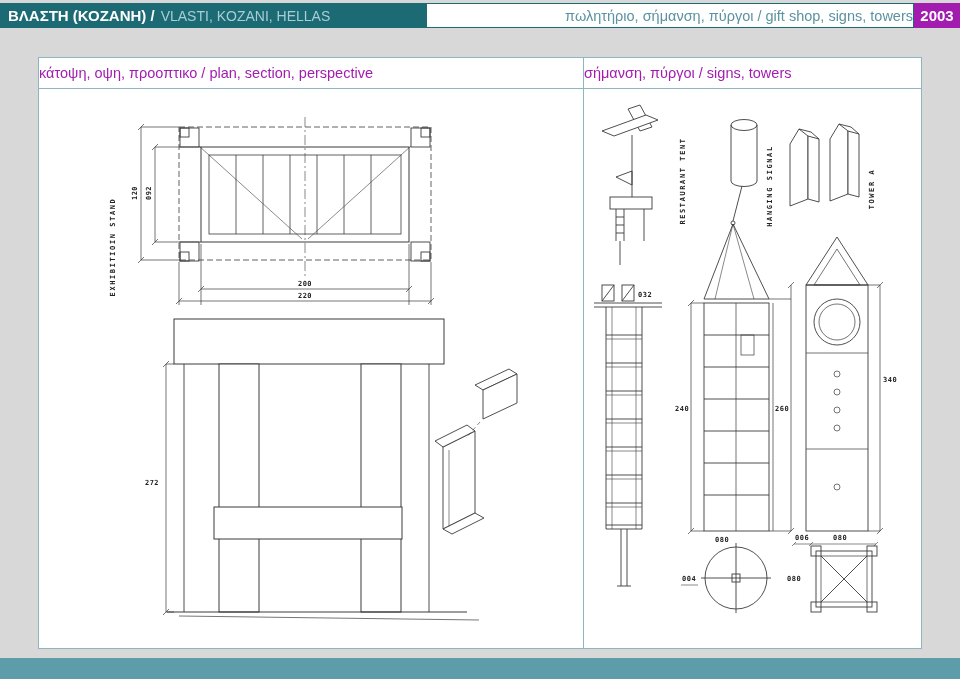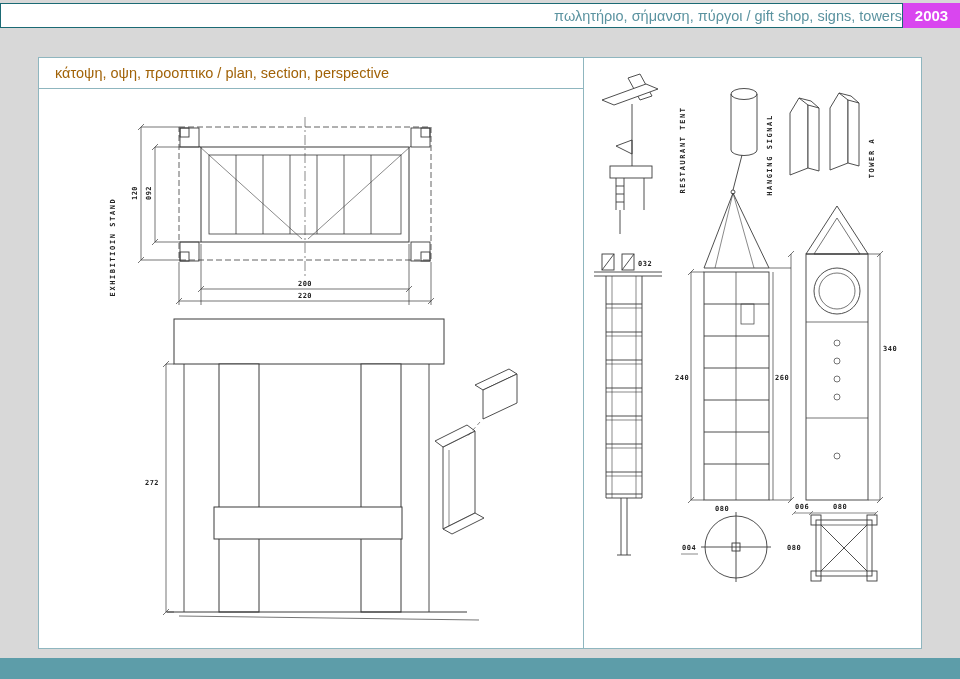--- a/index.html
+++ b/index.html
@@ -5,42 +5,46 @@
   html,body{margin:0;padding:0;}
   .page{width:960px;height:679px;position:relative;background:#d8d8d8;overflow:hidden;
         font-family:"Liberation Sans",sans-serif;}
   
   .topbar{position:absolute;top:3px;left:0;right:0;height:25px;display:flex;}
   .topbar-left{background:#1b6a74;width:418px;display:flex;align-items:center;padding-left:8px;gap:6px;white-space:nowrap;}
   .t-gr{color:#ffffff;font-weight:bold;font-size:15px;}
   .t-en{color:#a9cdd4;font-size:14px;}
   .topbar-mid{flex:1;background:#ffffff;border:1px solid #1b6a74;display:flex;align-items:center;justify-content:flex-end;
               color:#5b93a0;font-size:14.5px;}
-  .topbar-year{width:57px;background:#d946ef;color:#ffffff;font-weight:bold;font-size:15px;
+  .topbar-year{width:46px;background:#a21caf;color:#ffffff;font-weight:bold;font-size:15px;
                display:flex;align-items:center;justify-content:center;text-align:center;}
   
   .sheet{position:absolute;left:38px;top:57px;width:884px;height:592px;background:#ffffff;
          border:1px solid #8fb6bf;display:flex;box-sizing:border-box;}
   .panel{position:relative;box-sizing:border-box;}
   .panel-left{width:545px;border-right:1px solid #8fb6bf;}
   .panel-right{flex:1;}
-  .panel-title{height:30px;line-height:30px;border-bottom:1px solid #8fb6bf;color:#a16207;font-size:14.5px;
-               padding-left:16px;white-space:nowrap;}
+  .panel-title{height:30px;line-height:30px;border-bottom:1px solid #8fb6bf;color:#a21caf;font-size:14.5px;
+               white-space:nowrap;}
   svg{display:block;}
   svg text.dim{font-family:"DejaVu Sans Mono",monospace;font-size:7px;font-weight:bold;fill:#222;letter-spacing:0.5px;}
   svg text.lbl{font-family:"DejaVu Sans Mono",monospace;font-size:7px;font-weight:bold;fill:#222;letter-spacing:1.6px;}
   
   .bottombar{position:absolute;left:0;right:0;bottom:0;height:21px;background:#5d9da9;}
 </style>
 </head>
 <body>
 
 <div class="page">
 
   <header class="topbar">
+    <div class="topbar-left">
+      <span class="t-gr">ΒΛΑΣΤΗ (ΚΟΖΑΝΗ) /</span>
+      <span class="t-en">VLASTI, KOZANI, HELLAS</span>
+    </div>
     <div class="topbar-mid">
       <span>πωλητήριο, σήμανση, πύργοι / gift shop, signs, towers</span>
     </div>
     <div class="topbar-year">2003</div>
   </header>
 
   <main class="sheet">
 
     <section class="panel panel-left">
       <div class="panel-title">κάτοψη, οψη, προοπτικο / plan, section, perspective</div>
@@ -130,20 +134,21 @@
           <polygon points="404,440 436,424 445,429 413,445"></polygon>
         </g>
         <g stroke="#3b3b3b" fill="none" stroke-width="0.6">
           <line x1="441" y1="333" x2="427" y2="349" stroke-dasharray="4 3"></line>
           <line x1="410" y1="361" x2="410" y2="437"></line>
         </g>
       </svg>
     </section>
 
     <section class="panel panel-right">
+      <div class="panel-title">σήμανση, πύργοι / signs, towers</div>
       <svg width="338" height="562" viewBox="0 0 338 562">
 
         <g stroke="#3b3b3b" stroke-width="0.9" fill="none">
           <polygon points="44,20 56,16 68,38 56,42" fill="#ffffff"></polygon>
           <polygon points="18,42 62,26 74,31 30,47" fill="#ffffff"></polygon>
           <line x1="48" y1="46" x2="48" y2="108"></line>
           <polygon points="32,88 48,82 48,96"></polygon>
           <rect x="26" y="108" width="42" height="12"></rect>
           <line x1="32" y1="120" x2="32" y2="152"></line>
           <line x1="40" y1="120" x2="40" y2="152"></line>

